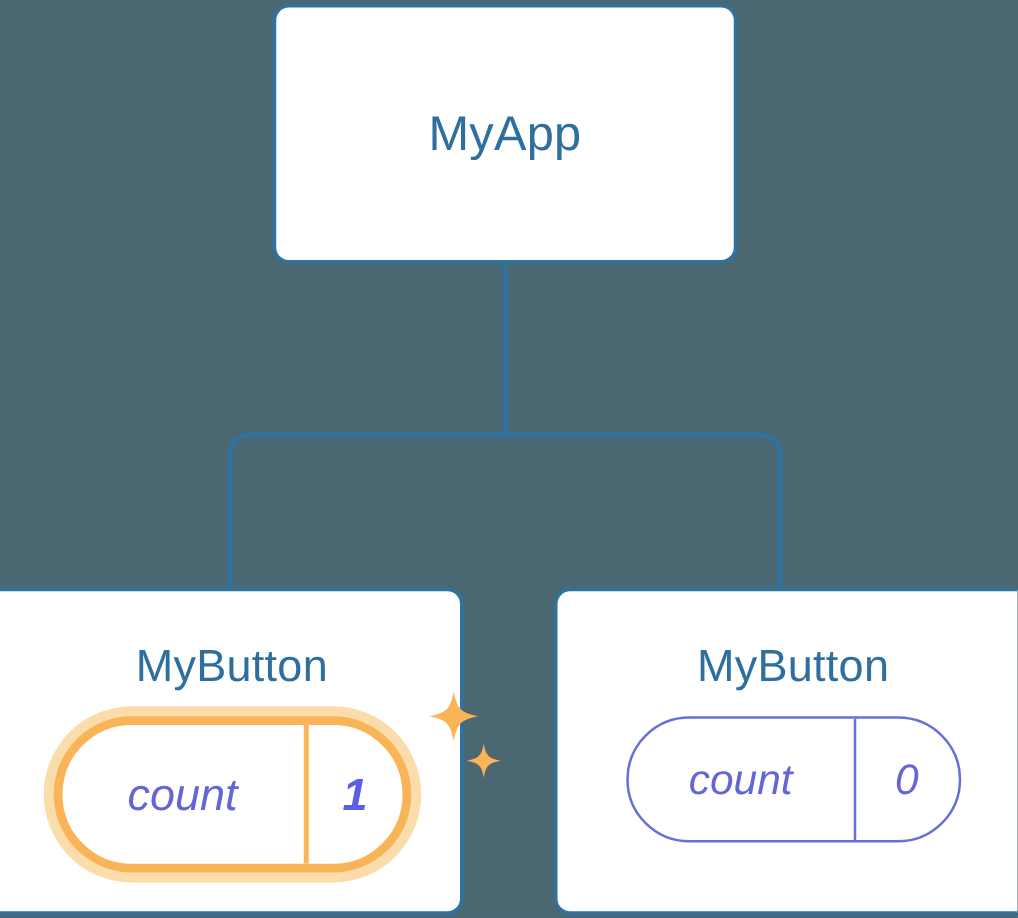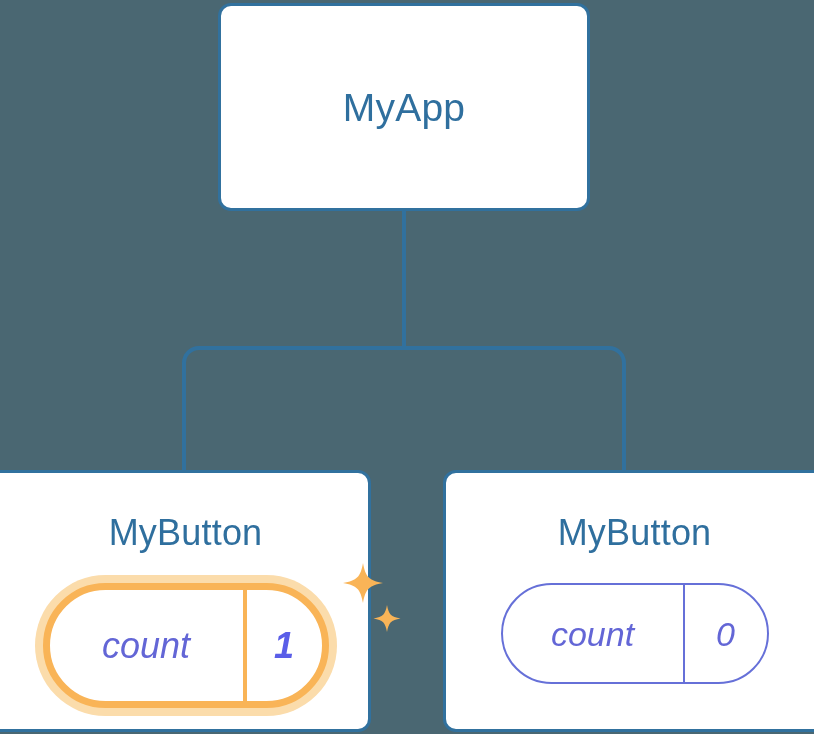--- a/index.html
+++ b/index.html
@@ -75,21 +75,21 @@
   }
   #node-child-right {
     left: 443px;
     width: 383px;
   }
   .child-title {
     color: #2f6f9e;
     font-size: 36px;
     line-height: 1;
     letter-spacing: 0.2px;
-    margin-bottom: 32px;
+    margin-bottom: 22px;
   }
   #node-child-left .child-title { margin-left: 12px; }
 
   
   .pill-wrap {
     position: relative;
     display: flex;
     align-items: center;
   }
   .pill {

